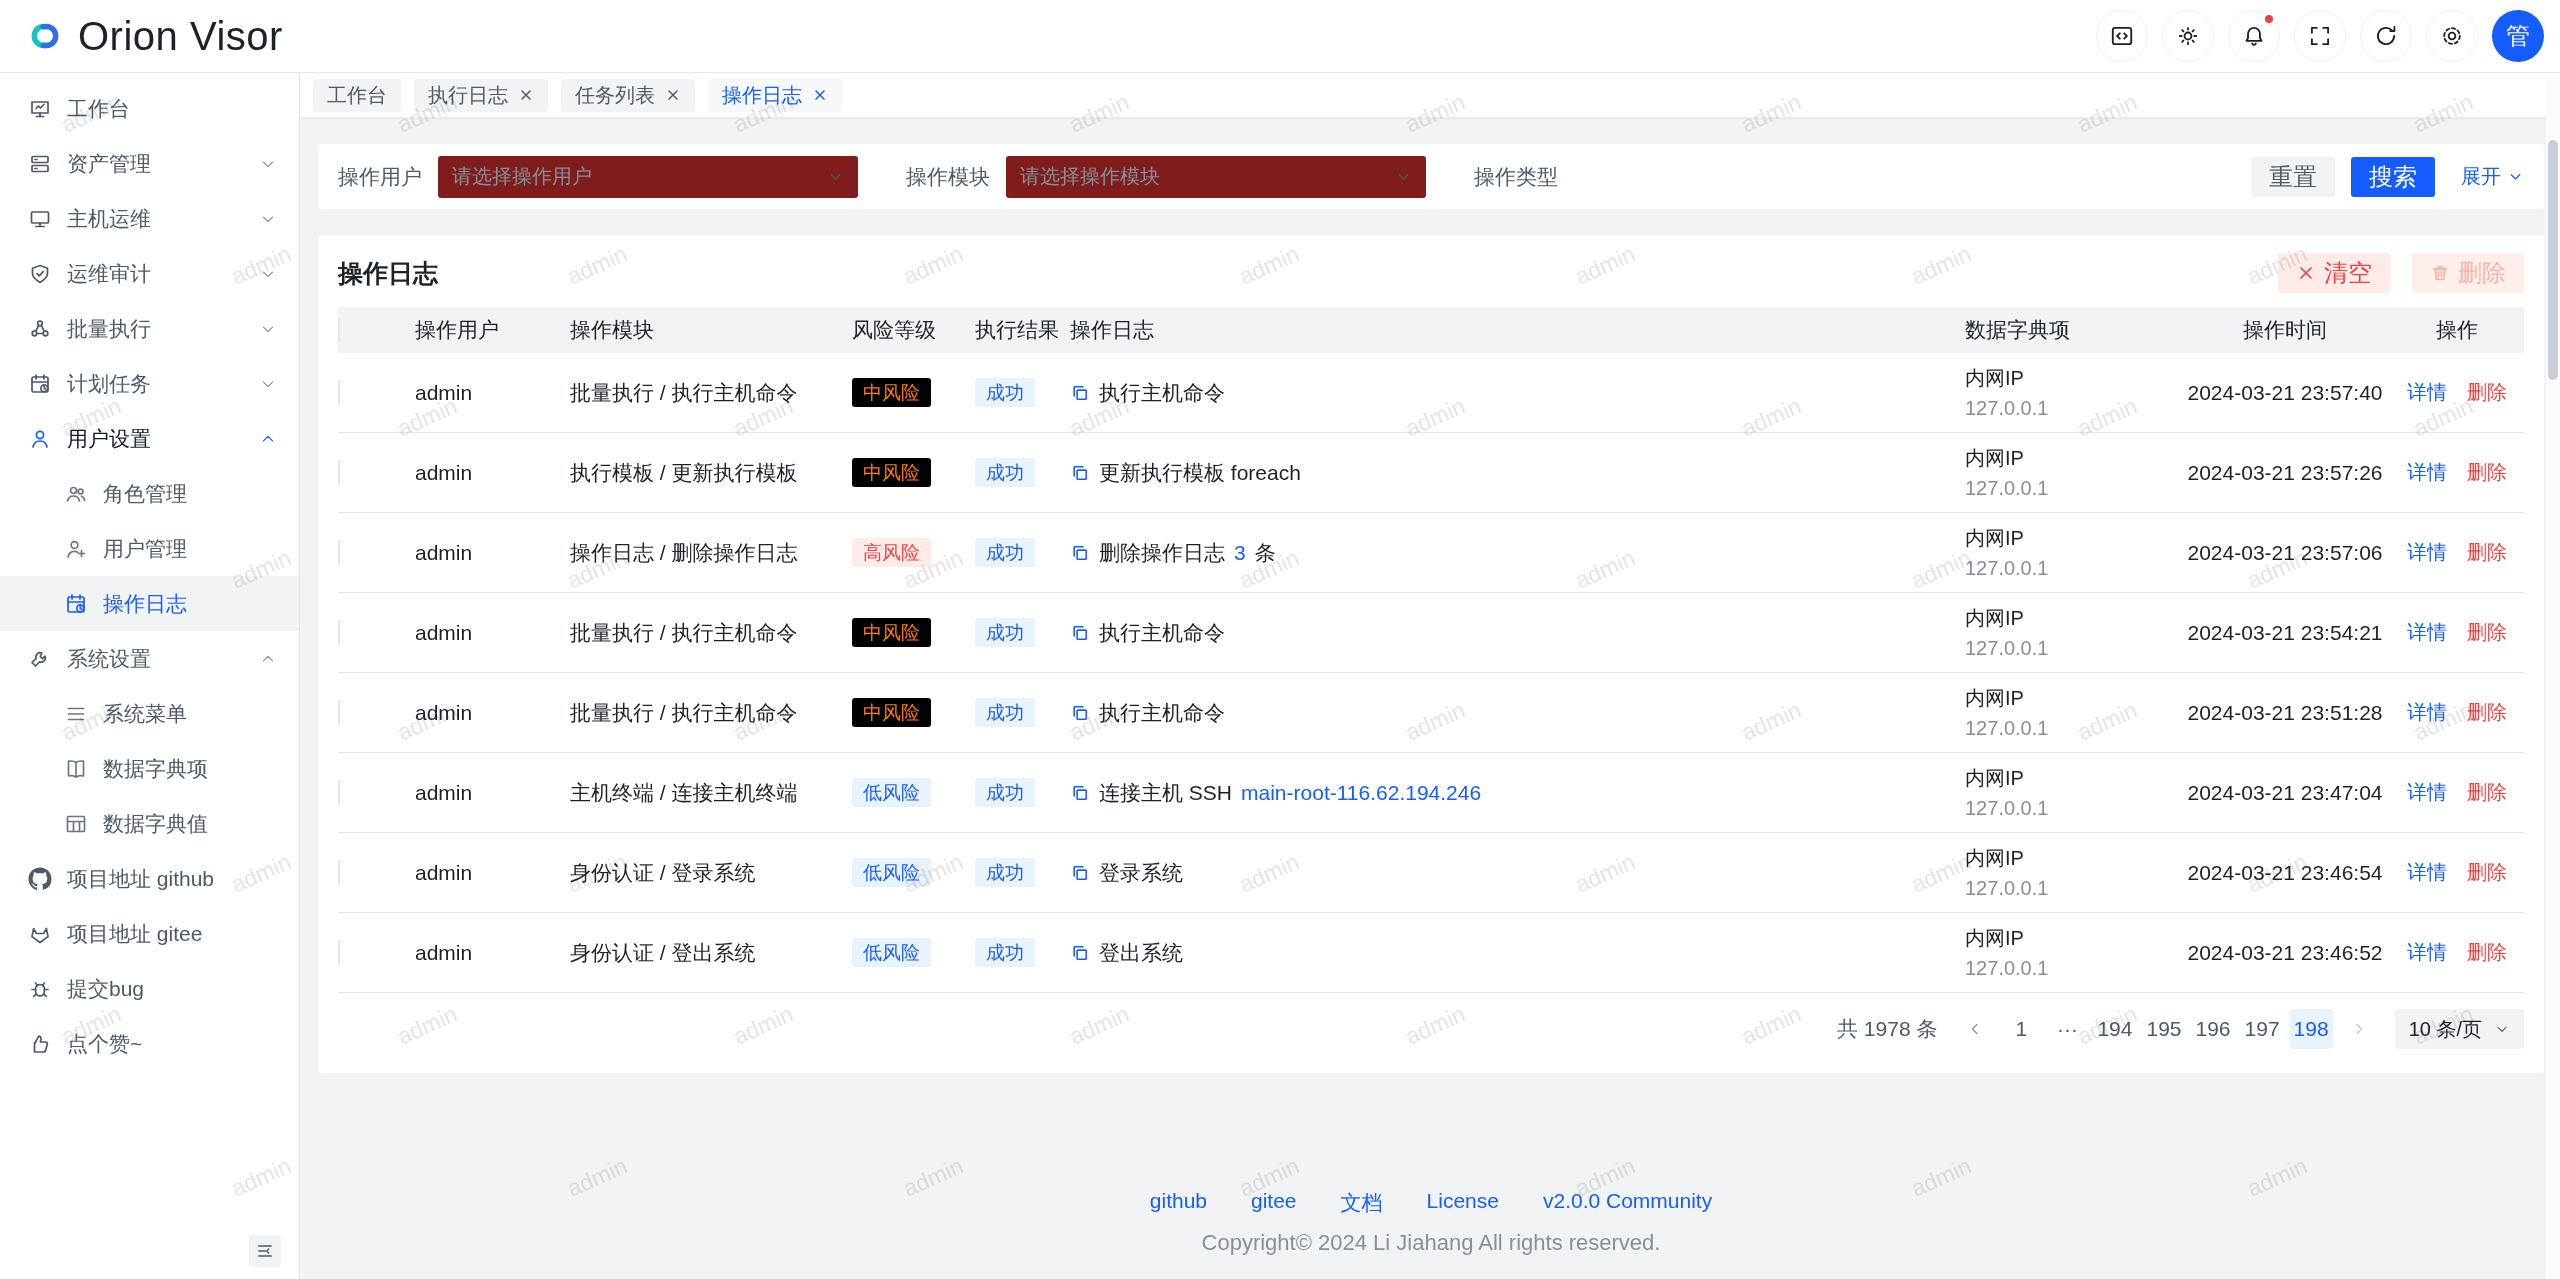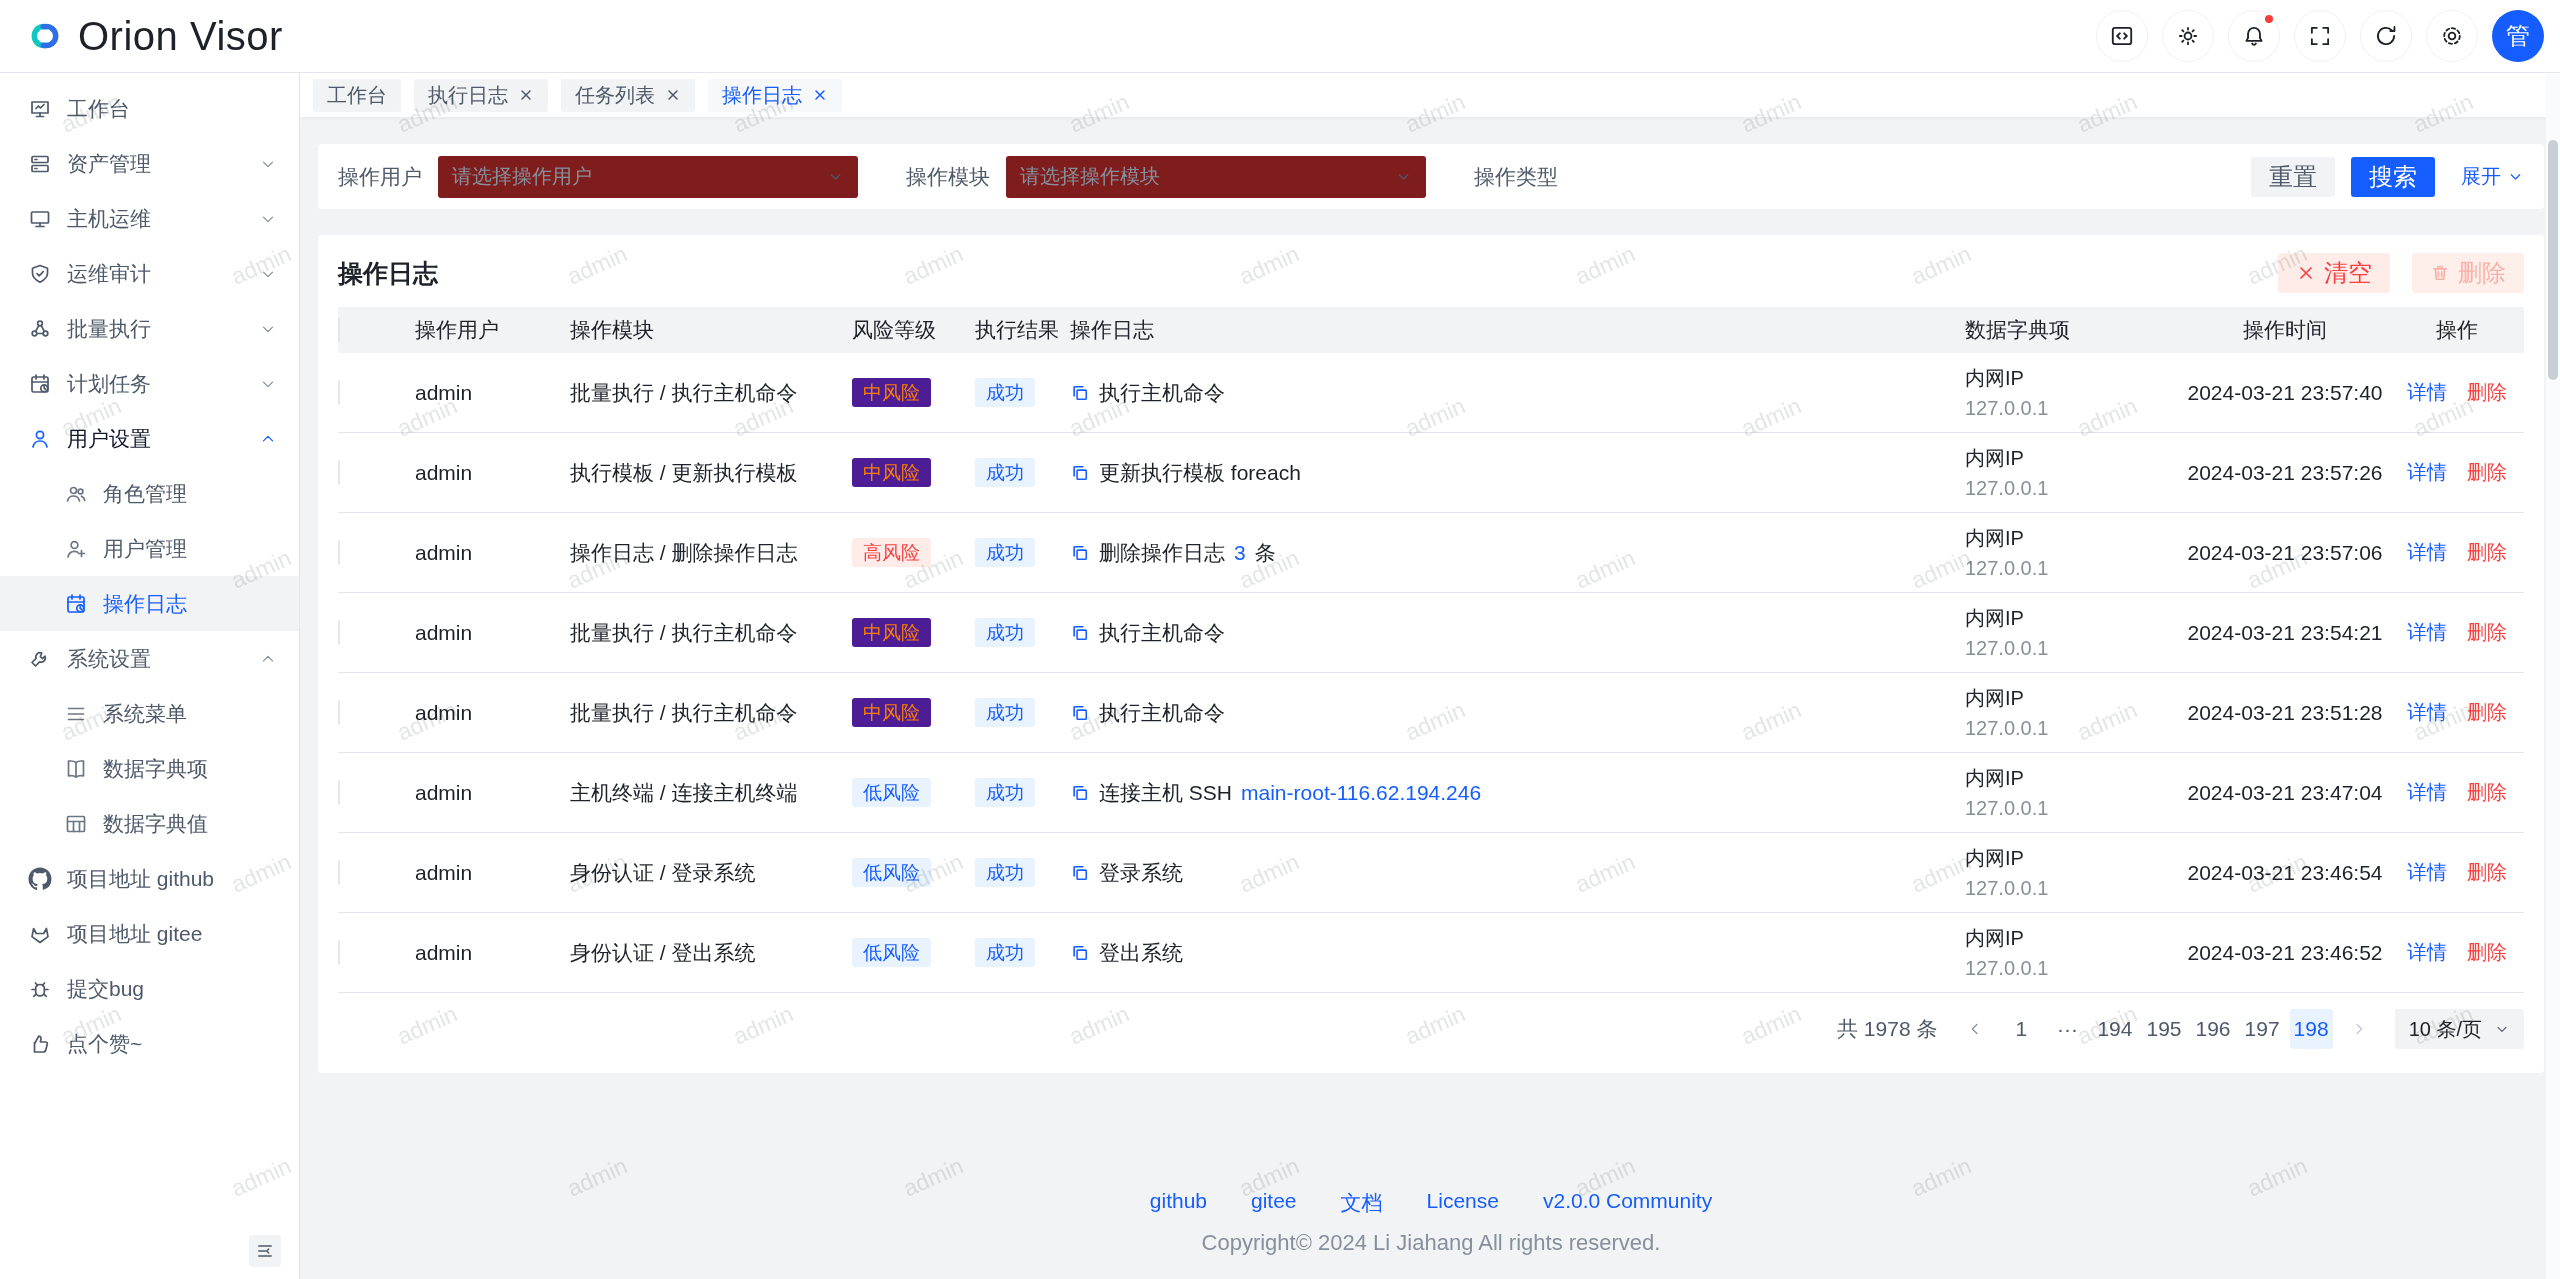--- a/index.html
+++ b/index.html
@@ -88,21 +88,21 @@
 
   .grid { display:grid; grid-template-columns:77px 155px 282px 123px 95px 895px 215px 210px 1fr;
           align-items:center; }
   .thead { background:#f2f3f5; height:46px; border-radius:2px; font-size:21px; font-weight:500; color:#1d2129; }
   .trow { height:80px; border-bottom:1px solid #e5e6eb; font-size:21px; color:#1d2129; }
   .c-center { text-align:center; justify-self:center; }
   .checkbox { width:22px; height:22px; border:1.5px solid #e5e6eb; border-radius:4px;
               background:#fff; margin:0 auto; cursor:pointer; }
   .tag { display:inline-flex; align-items:center; height:29px; padding:0 11px;
          border-radius:3px; font-size:19px; }
-  .tag-medium { background:#4c1d95; color:#ff7d00; }
+  .tag-medium { background:#000000; color:#ff7d00; }
   .tag-high   { background:#ffece8; color:#f53f3f; }
   .tag-low    { background:#e8f3ff; color:#165dff; }
   .tag-ok     { background:#e8f3ff; color:#165dff; }
   .logcell { display:flex; align-items:center; gap:9px; min-width:0; }
   .logcell .ic { width:20px; height:20px; color:#165dff; stroke-width:1.9; cursor:pointer; }
   .logcell .em, .logcell .lk { color:#165dff; }
   .ipcell { font-size:20px; line-height:1.5; }
   .ipcell .l1 { color:#1d2129; }
   .ipcell .l2 { color:#86909c; }
   .ops { display:flex; gap:20px; justify-content:center; font-size:20px; }

